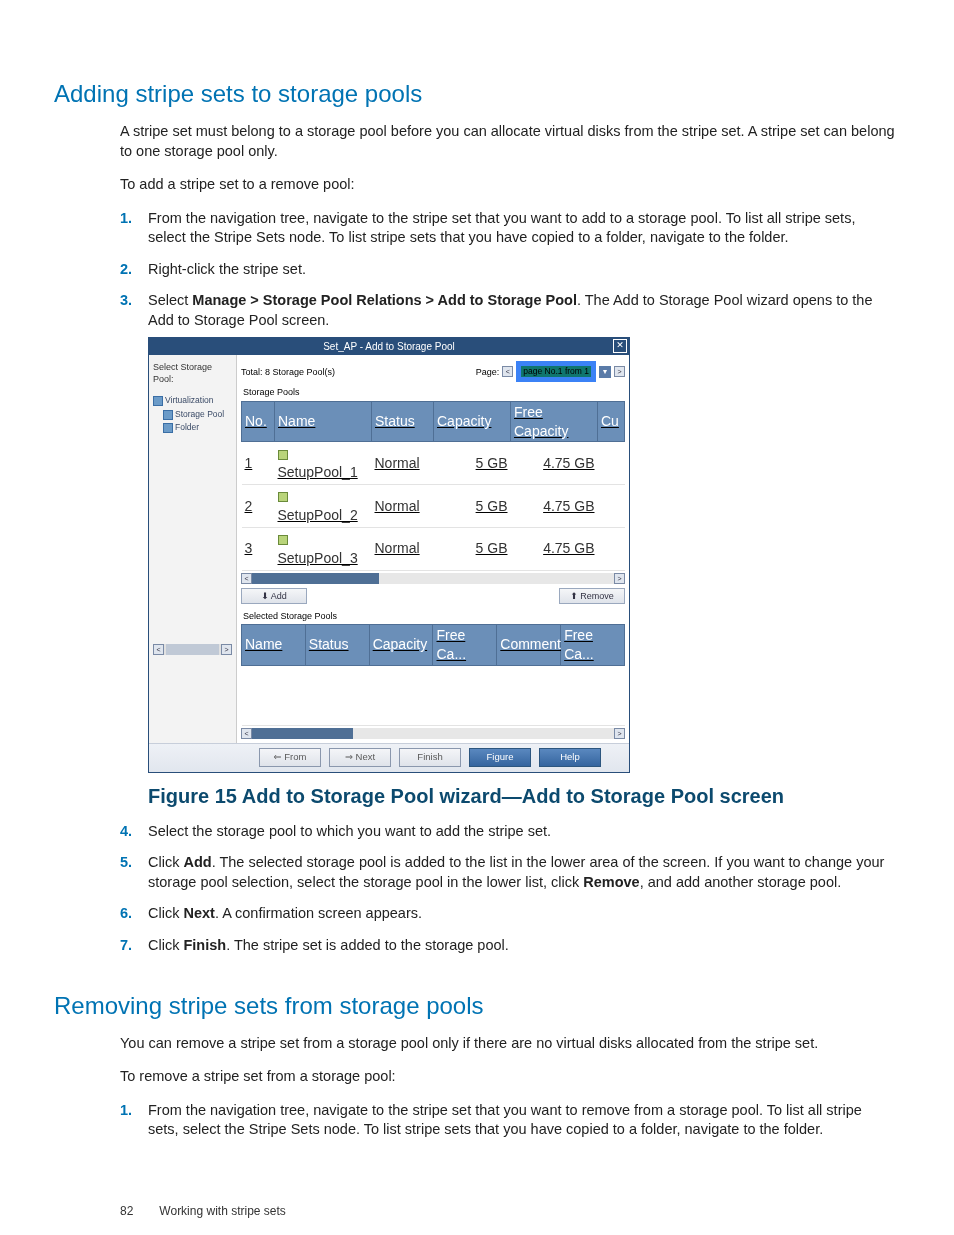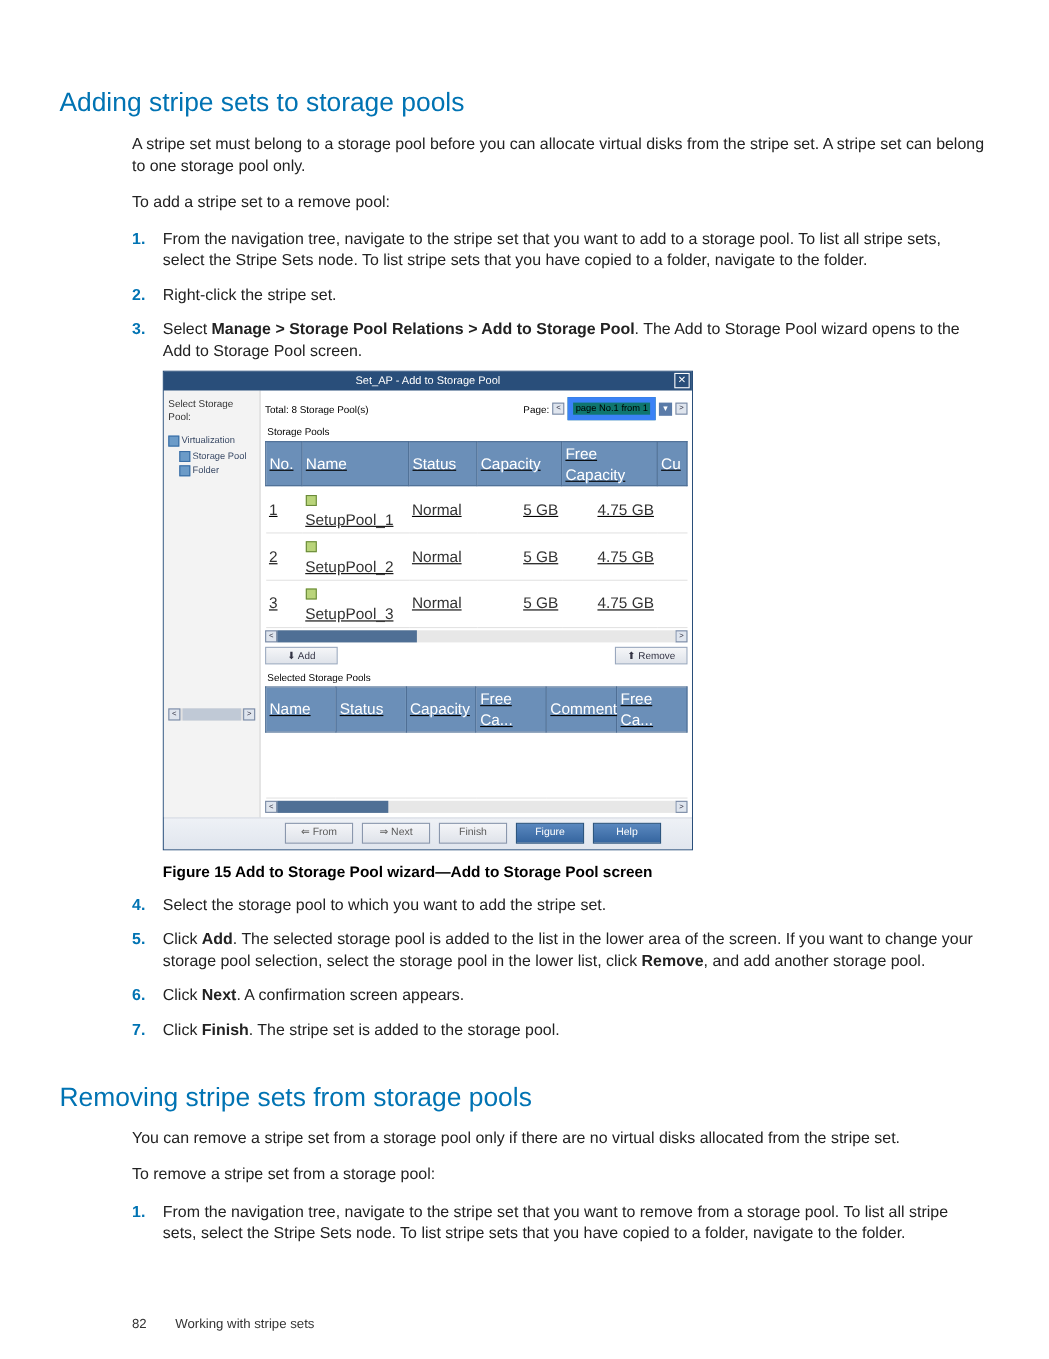--- a/index.html
+++ b/index.html
@@ -40,23 +40,23 @@
     position: absolute;
     left: -28px;
     color: #0073b3;
     font-weight: bold;
   }
   .bold { font-weight: bold; }
   .figure-wrap {
     margin: 6px 0 10px 100px;
   }
   .figure-caption {
-    color: #000000;
+    color: #0c4a6e;
     font-weight: bold;
-    font-size: 14px;
+    font-size: 20px;
     margin: 8px 0 10px 100px;
   }
 
   
   .wizard {
     width: 480px;
     border: 1px solid #294e7a;
     font-family: Tahoma, Arial, sans-serif;
     font-size: 9px;
     color: #000;

